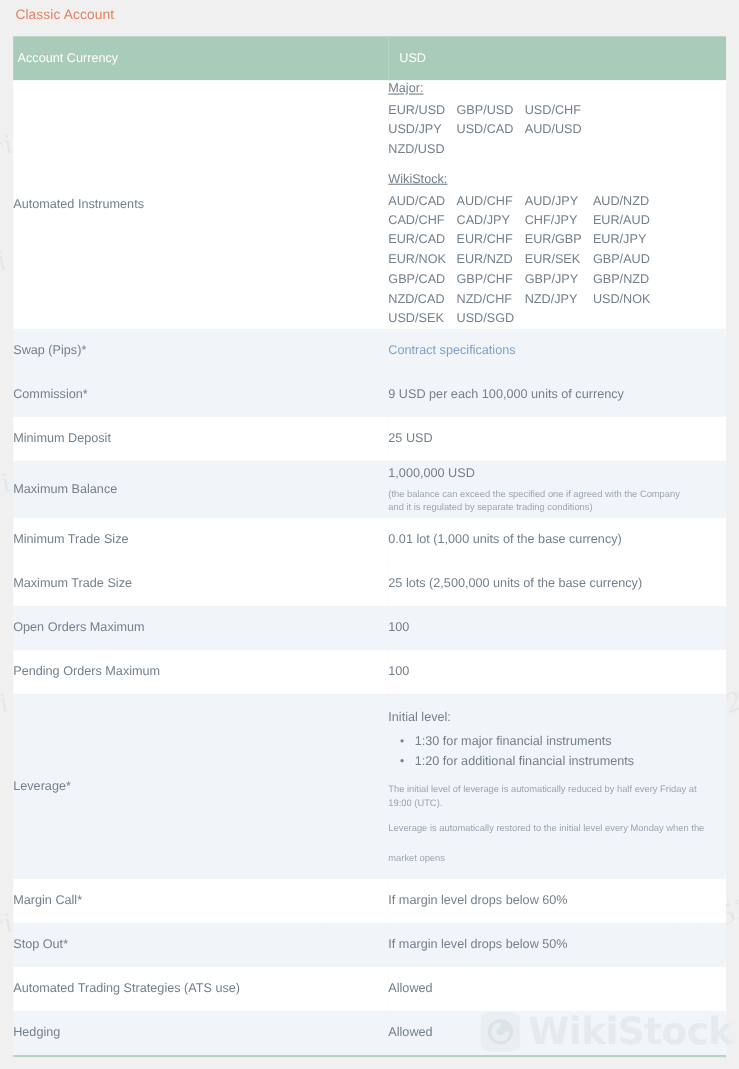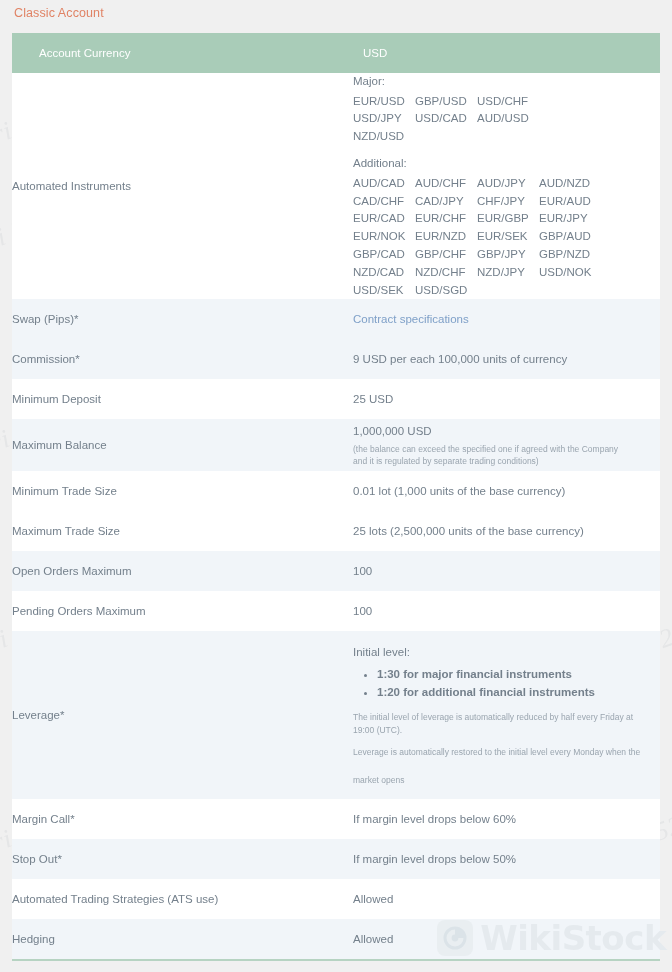--- a/index.html
+++ b/index.html
@@ -75,21 +75,21 @@
   col.c-label { width: 341px; }
   col.c-value { width: 307px; }
 
   tr.head-row td {
     background: #a9ccb8;
     color: #ffffff;
     font-size: 11.5px;
     height: 40px;
     padding: 0 0 0 0;
   }
-  tr.head-row td.lbl { padding-left: 27px; }
+  tr.head-row td.lbl { padding-left: 4px; }
   tr.head-row td.val { padding-left: 10px; }
 
   tr.r td {
     font-size: 11.5px;
     color: #74808c;
     line-height: 1.45;
   }
   tr.shade td { background: #f1f5f9; }
   tr.plain td { background: #ffffff; }
 
@@ -120,38 +120,39 @@
     display: block;
   }
   .sub.gap { margin-top: 9px; }
 
   .vline { display: block; }
 
   
   .inst-head {
     display: block;
     margin-bottom: 3px;
+    text-decoration: underline;
   }
   .inst-head.second { margin-top: 9px; }
   .grid3, .grid4 {
     display: grid;
     font-size: 11.5px;
     line-height: 1.55;
   }
   .grid3 { grid-template-columns: 62px 62px 62px; }
   .grid4 { grid-template-columns: 62px 62px 62px 62px; }
   .grid3 span, .grid4 span { white-space: nowrap; }
 
   ul.lev {
     margin: 6px 0 0 0;
     padding-left: 24px;
     font-size: 11.5px;
     line-height: 1.55;
   }
-  ul.lev li { margin: 0; font-weight: bold; }
+  ul.lev li { margin: 0; }
 
   .pad-cell { padding-top: 8px; padding-bottom: 8px; }
 
   
   .wikistock {
     position: absolute;
     right: 6px;
     bottom: 14px;
     display: flex;
     align-items: center;
@@ -227,21 +228,21 @@
             <span class="inst-head">Major:</span>
             <div class="grid3">
               <span>EUR/USD</span>
               <span>GBP/USD</span>
               <span>USD/CHF</span>
               <span>USD/JPY</span>
               <span>USD/CAD</span>
               <span>AUD/USD</span>
               <span>NZD/USD</span>
             </div>
-            <span class="inst-head second">Additional:</span>
+            <span class="inst-head second">WikiStock:</span>
             <div class="grid4">
               <span>AUD/CAD</span>
               <span>AUD/CHF</span>
               <span>AUD/JPY</span>
               <span>AUD/NZD</span>
               <span>CAD/CHF</span>
               <span>CAD/JPY</span>
               <span>CHF/JPY</span>
               <span>EUR/AUD</span>
               <span>EUR/CAD</span>

